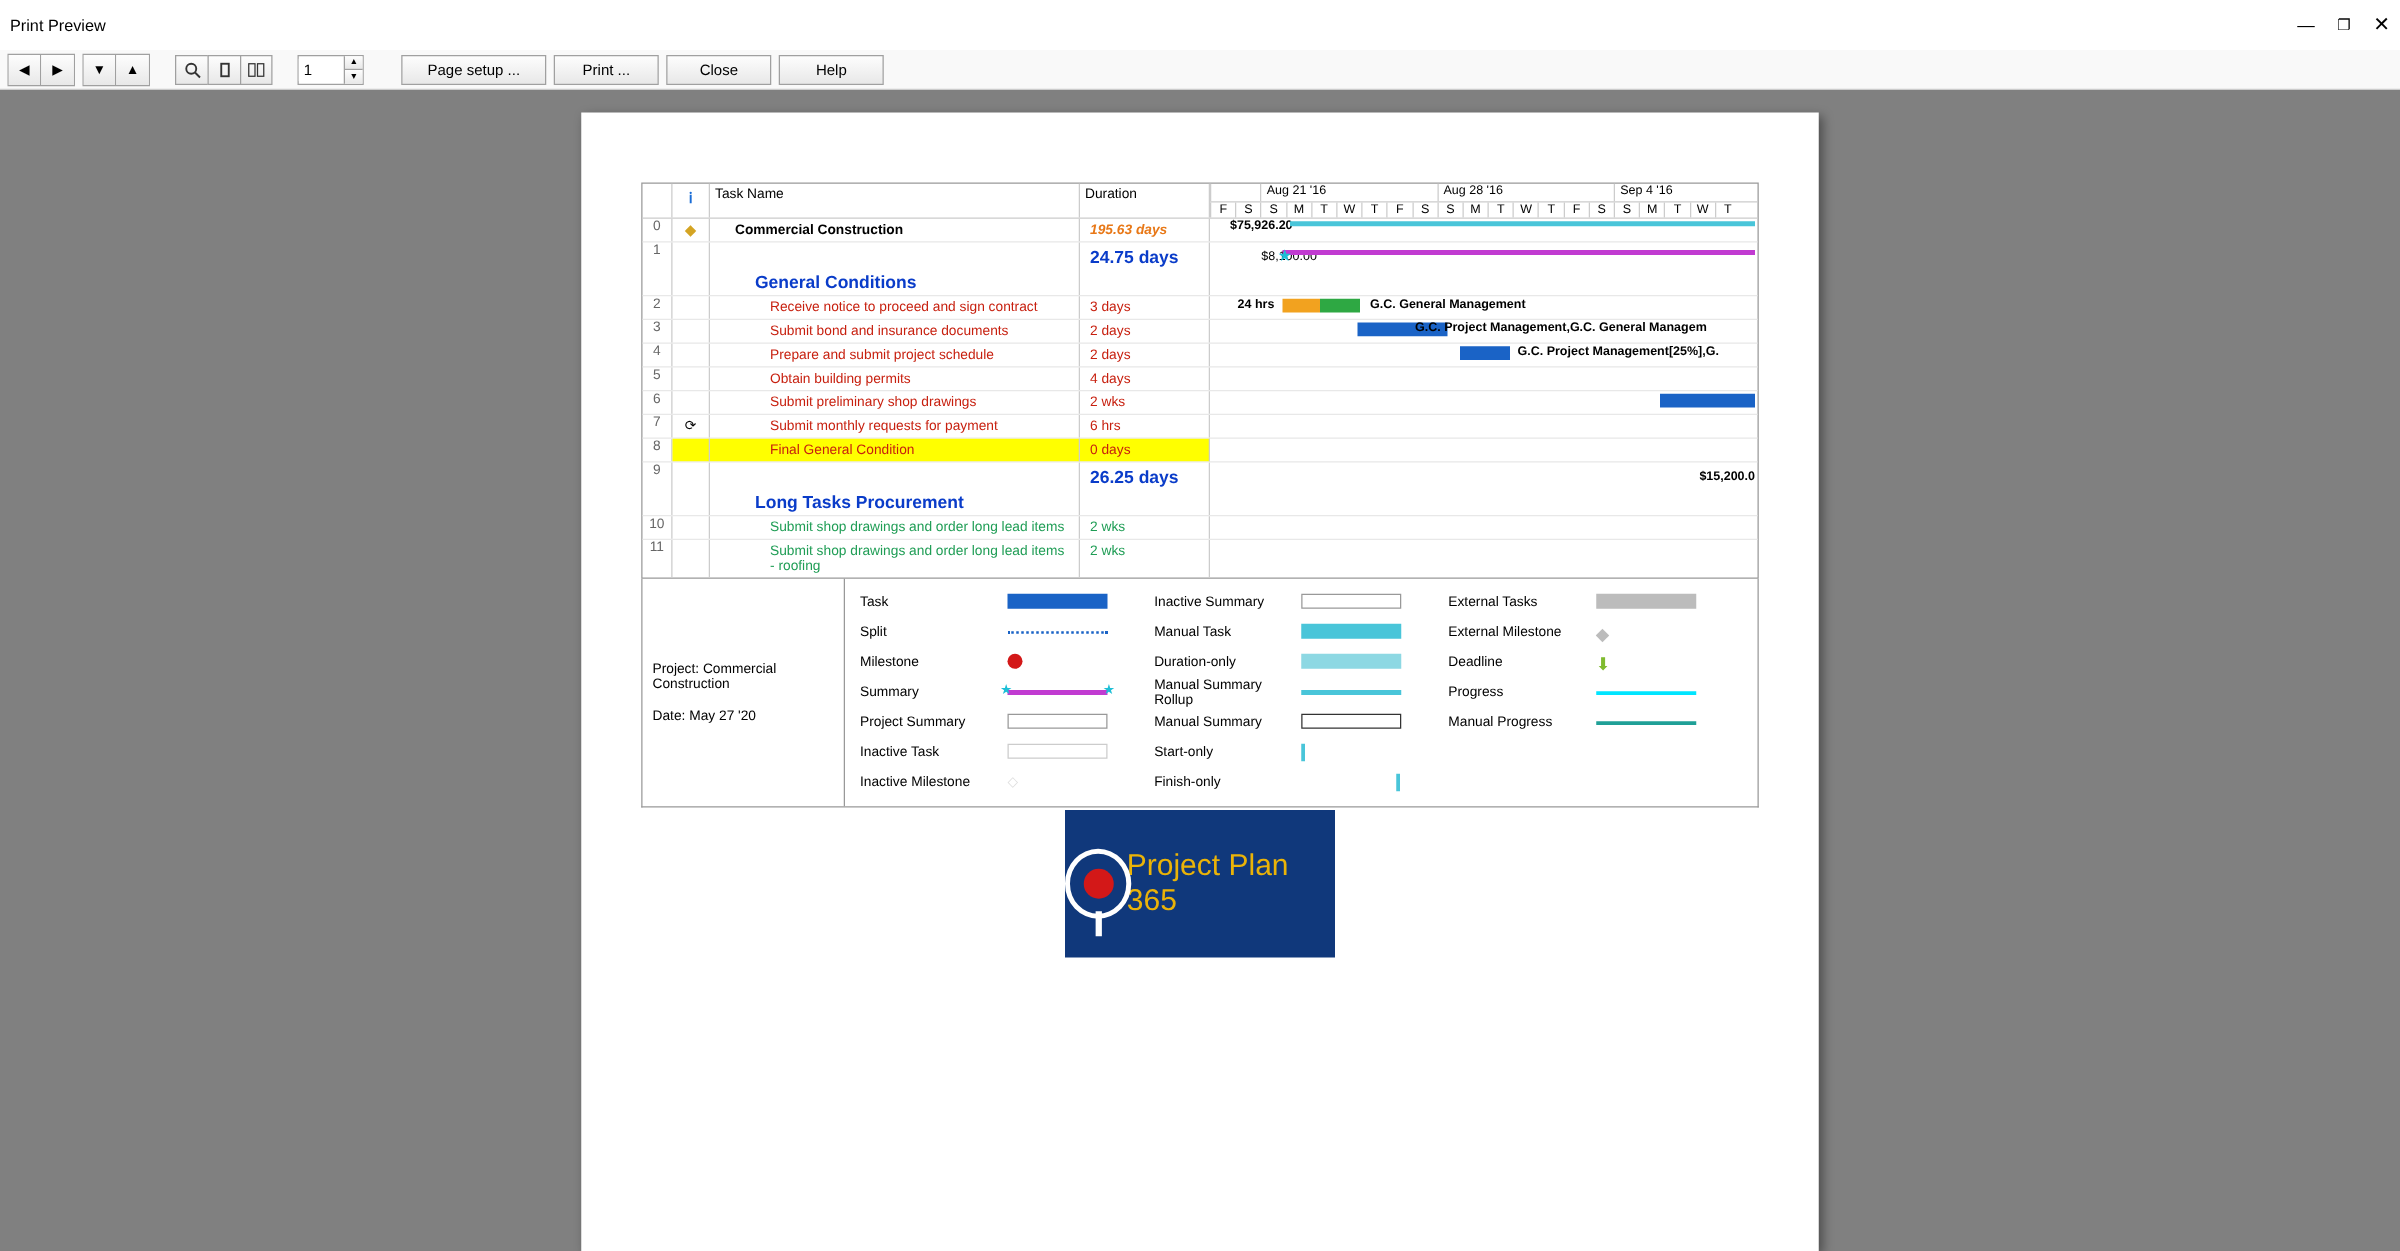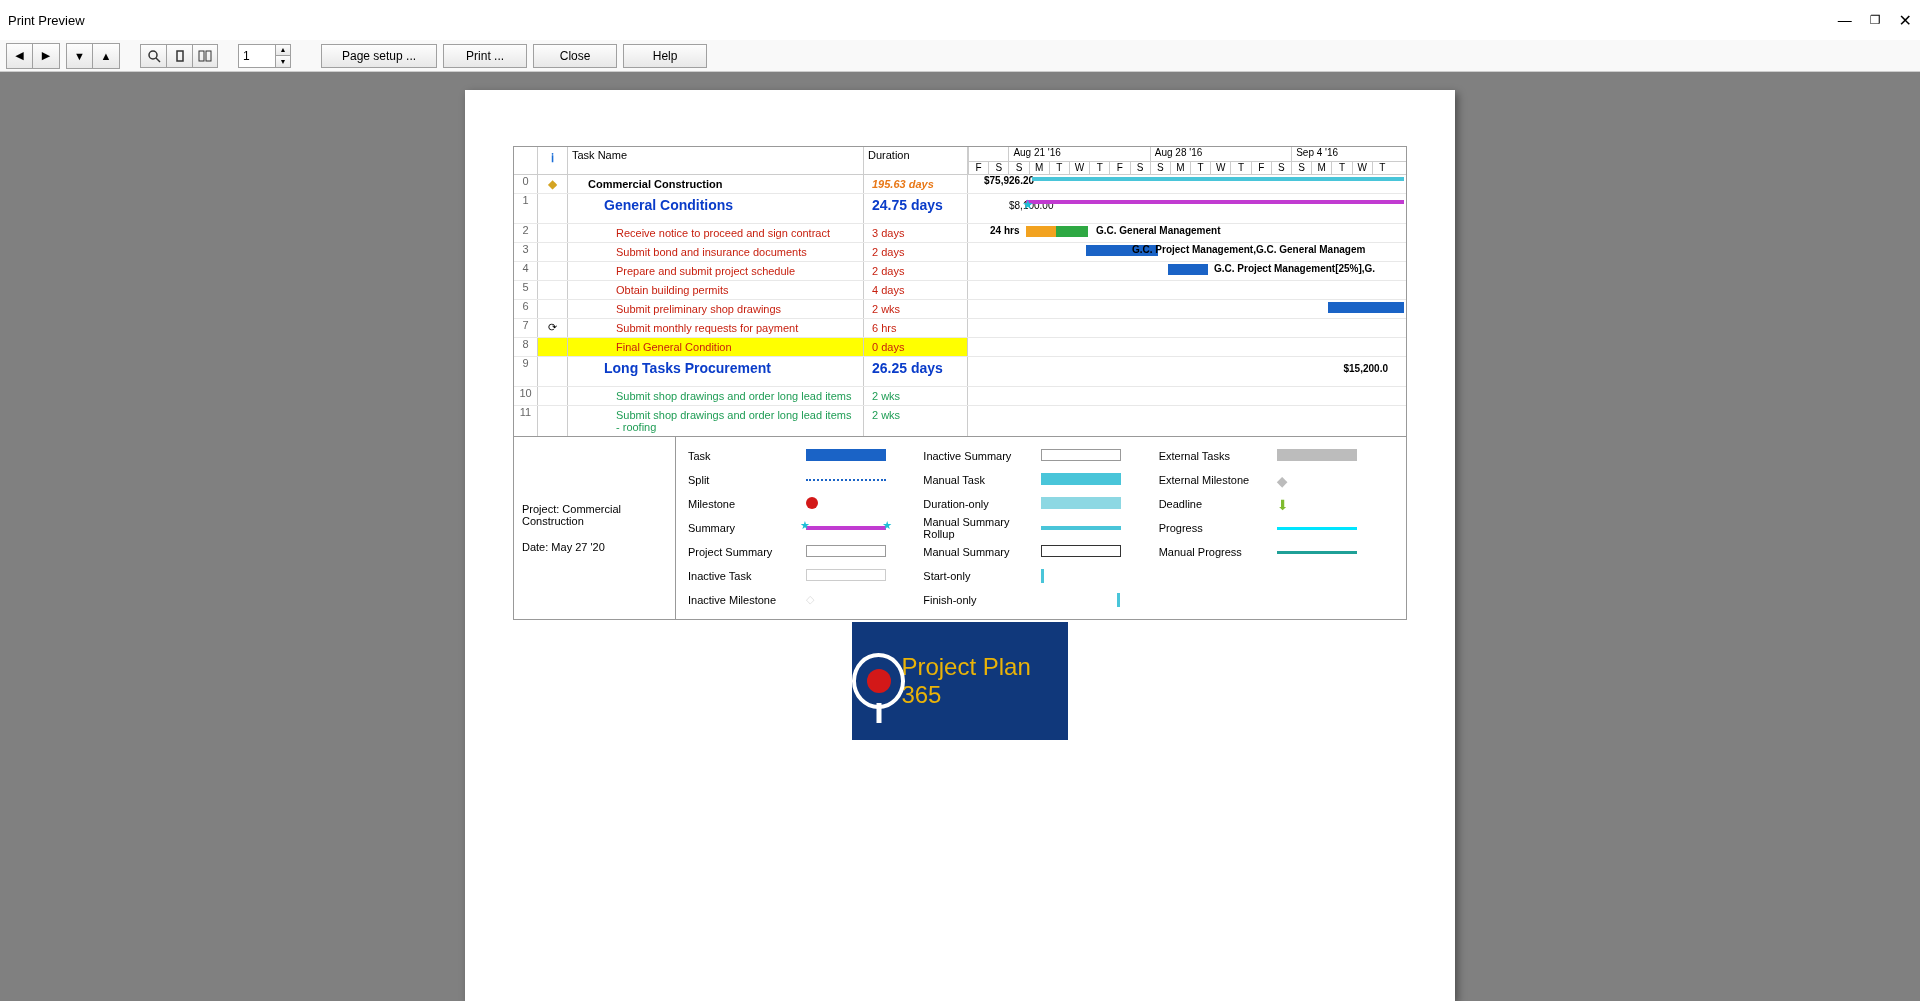--- a/index.html
+++ b/index.html
@@ -44,21 +44,21 @@
   .tbody .trow { display: flex; border-bottom: 1px solid #e8e8e8; min-height: 16px; }
   .tbody .trow.tall { min-height: 30px; }
   .tbody .col-idx { text-align: center; font-size: 11px; color: #666; }
   .tbody .col-info img, .tbody .col-info span { font-size: 12px; }
   .tname { padding: 1px 4px; font-size: 11px; }
   .tdur { padding: 1px 4px; font-size: 11px; }
   .ind1 { padding-left: 16px; }
   .ind2 { padding-left: 32px; }
   .ind3 { padding-left: 44px; }
   .bold { font-weight: bold; }
-  .summary-blue { color: #0a3cc9; font-weight: bold; font-size: 14px; }
+  .summary-blue { color: #0a3cc9; font-weight: bold; font-size: 14px; margin-top: 20px; }
   .dur-italic { font-style: italic; color: #e87817; font-weight: bold; }
   .dur-blue { color: #0a3cc9; font-weight: bold; font-size: 14px; }
   .red-task { color: #c71f0e; }
   .green-task { color: #1f9d55; }
   .hl-yellow { background: #ffff00; }
   
   .gantt-area { position: relative; flex: 1; overflow: hidden; }
   
   .gbar { position: absolute; height: 10px; }
   .glabel { position: absolute; font-size: 10px; white-space: nowrap; }
@@ -313,21 +313,21 @@
         <div class="trow tall">
           <div class="col-idx">9</div>
           <div class="col-info"></div>
           <div class="col-task">
               <div class="tname ind2 summary-blue">Long Tasks Procurement</div>
             </div>
           <div class="col-dur">
               <div class="tdur dur-blue">26.25 days</div>
             </div>
           <div class="gantt-area">
-            <div class="glabel" style="right:18px;top:6px;font-weight:bold;">$15,200.0</div>
+            <div class="glabel" style="right:2px;top:6px;font-weight:bold;">$15,200.0</div>
           </div>
         </div>
 
         <div class="trow">
           <div class="col-idx">10</div>
           <div class="col-info"></div>
           <div class="col-task">
               <div class="tname ind3 green-task">Submit shop drawings and order long lead items</div>
             </div>
           <div class="col-dur">

